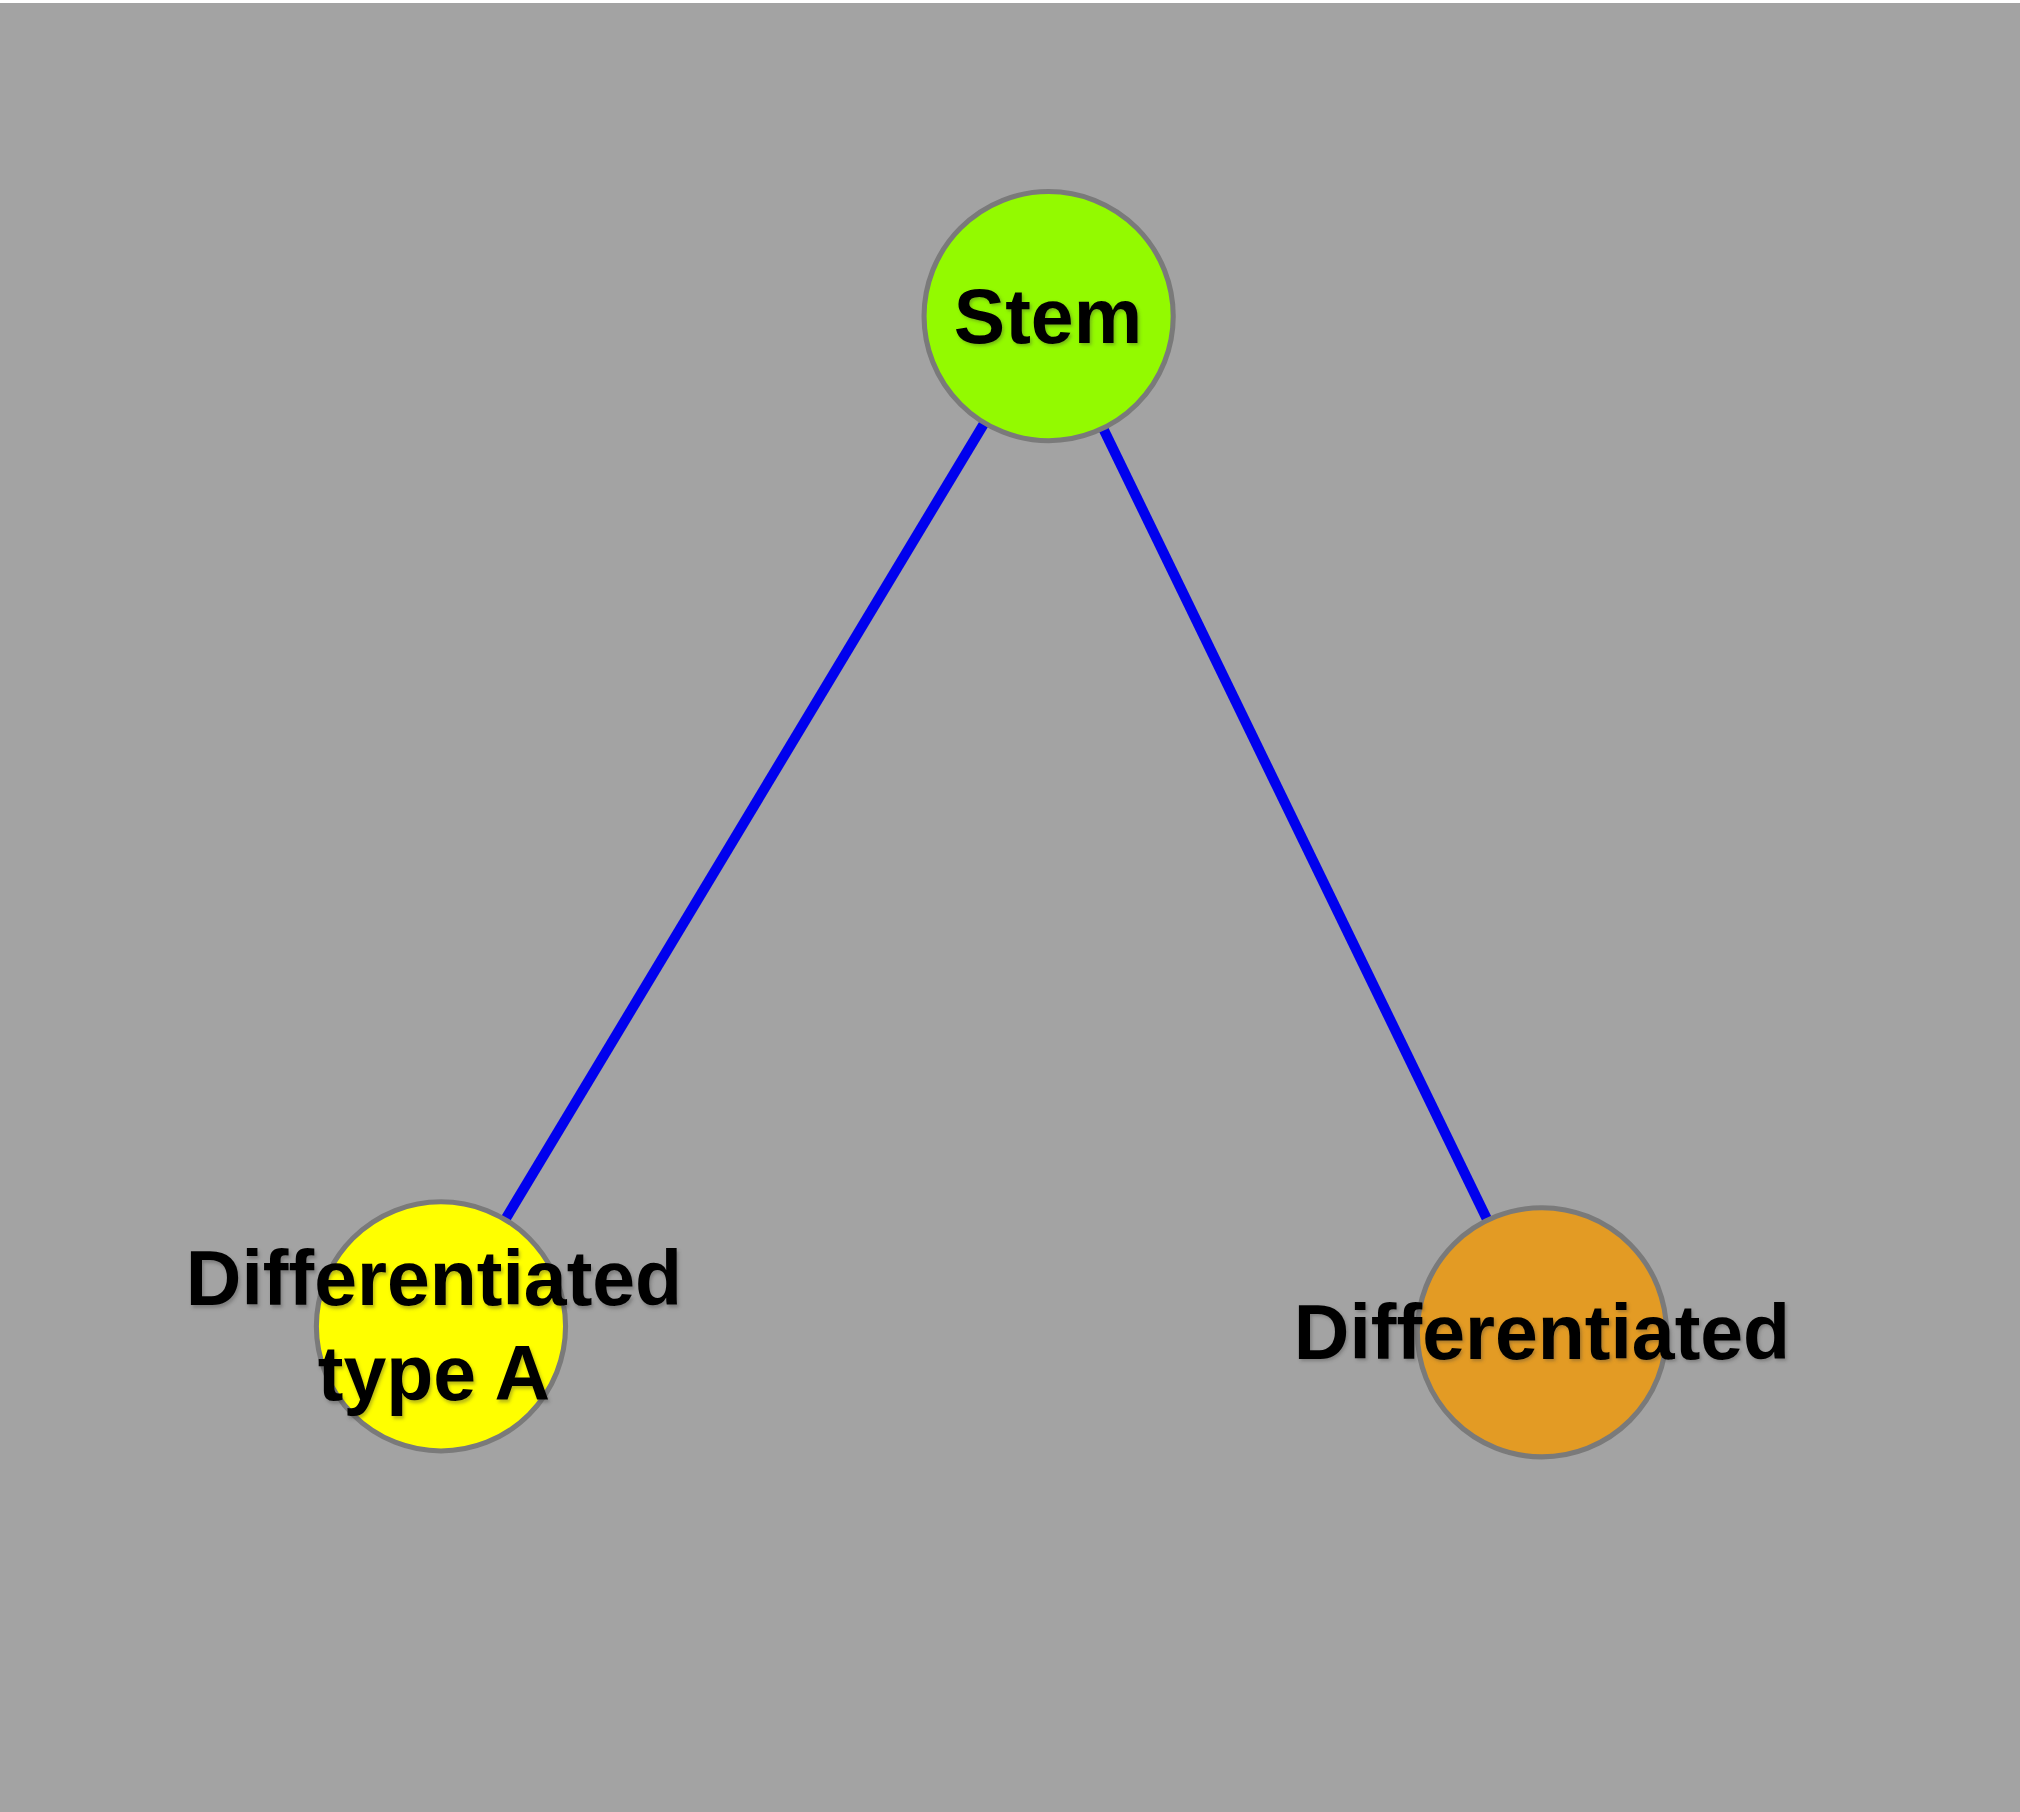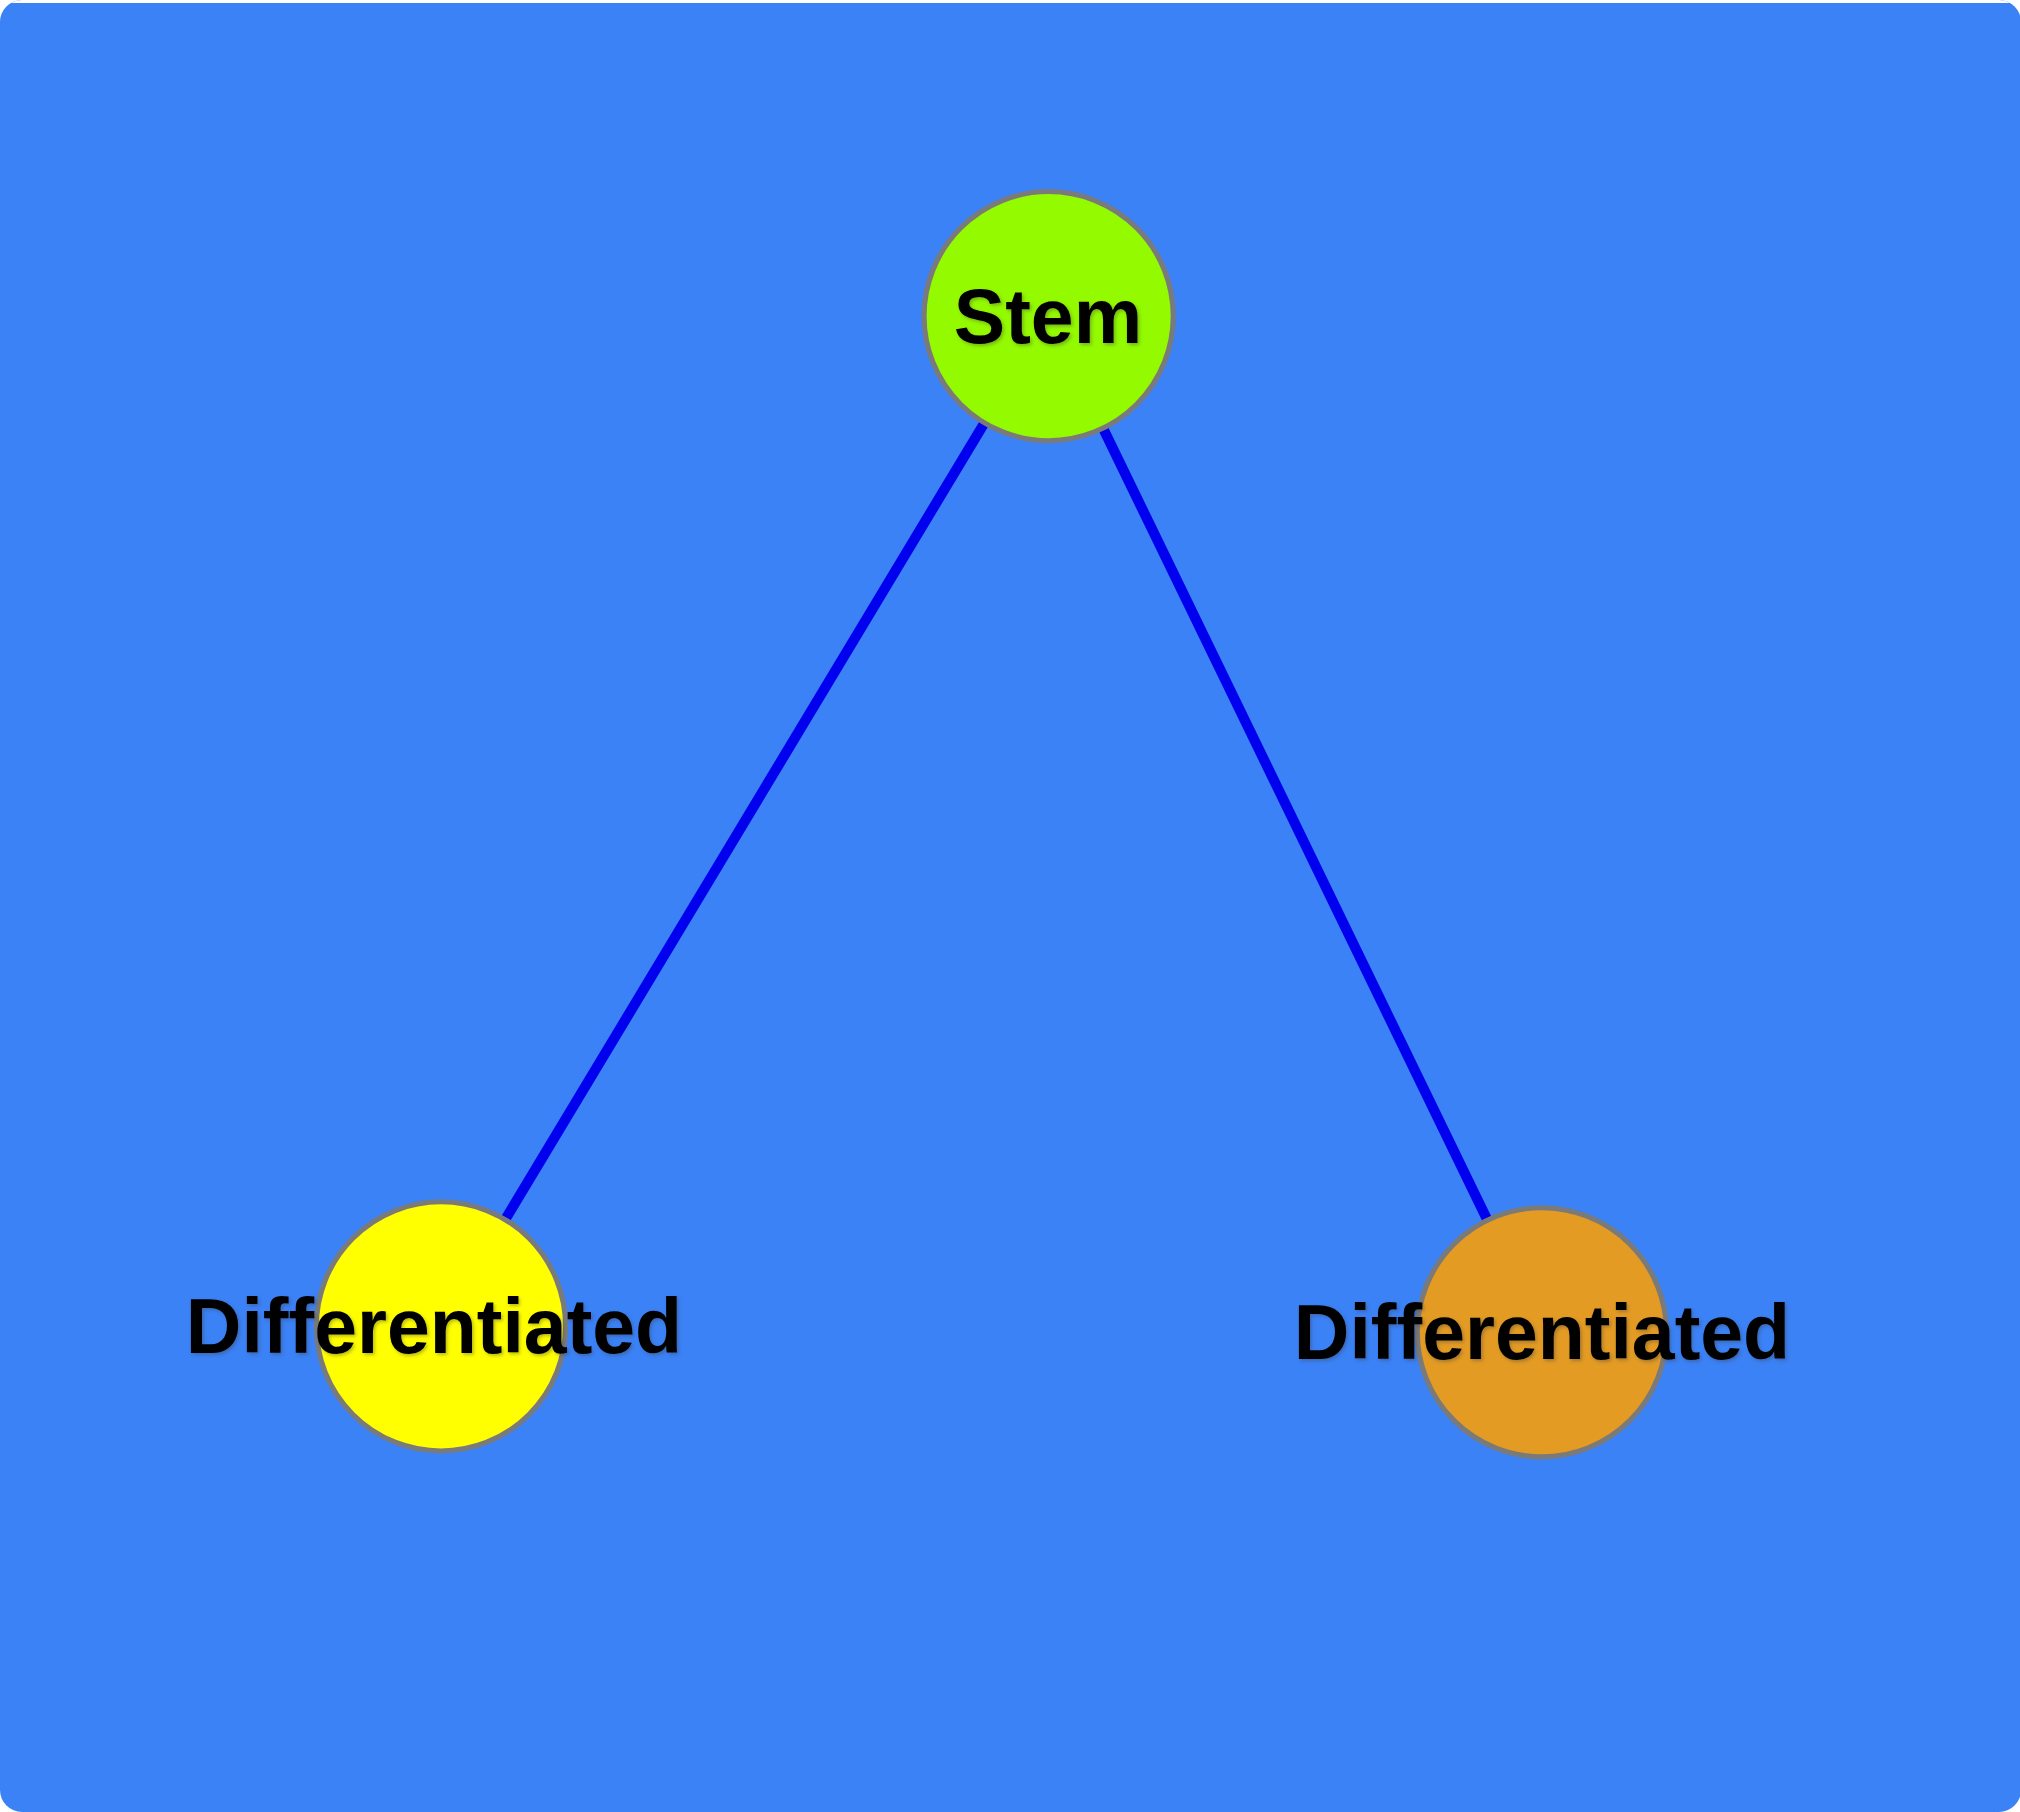--- a/index.html
+++ b/index.html
@@ -45,40 +45,41 @@
     white-space: nowrap;
     color: #000000;
     text-shadow: 1.7px 2.5px 3.4px rgba(60,60,60,0.35);
     z-index: 2;
   }
   .node-label .line { display: block; }
 </style>
 </head>
 <body>
 
-<div class="stage" style="background-color: #3b82f6; border-radius: 22px;">
+<div class="stage" style="background-color: #a3a3a3;">
 
   <div class="top-strip" style="background-color: rgb(255, 255, 255);"></div>
 
   <svg class="graph" viewBox="0 0 2384 2138">
 
     <line x1="1237" y1="373" x2="520" y2="1565" stroke="#0000EE"></line>
     <line x1="1237" y1="373" x2="1819" y2="1572" stroke="#0000EE"></line>
 
     <circle cx="1237" cy="373" r="147" fill="#93FA00" stroke="#7A7A7A"></circle>
     <circle cx="520" cy="1565" r="147" fill="#FFFF00" stroke="#7A7A7A"></circle>
     <circle cx="1819" cy="1572" r="147" fill="#E39B24" stroke="#7A7A7A"></circle>
   </svg>
 
   <div class="node-label" style="left:1048px; top:316px;">
     <span class="line">Stem</span>
   </div>
 
   <div class="node-label" style="left:434px; top:1326px;">
     <span class="line">Differentiated</span>
+    <span class="line">type A</span>
   </div>
 
   <div class="node-label" style="left:1542px; top:1332px;">
     <span class="line">Differentiated</span>
   </div>
 
 </div>
 
 
 </body></html>

